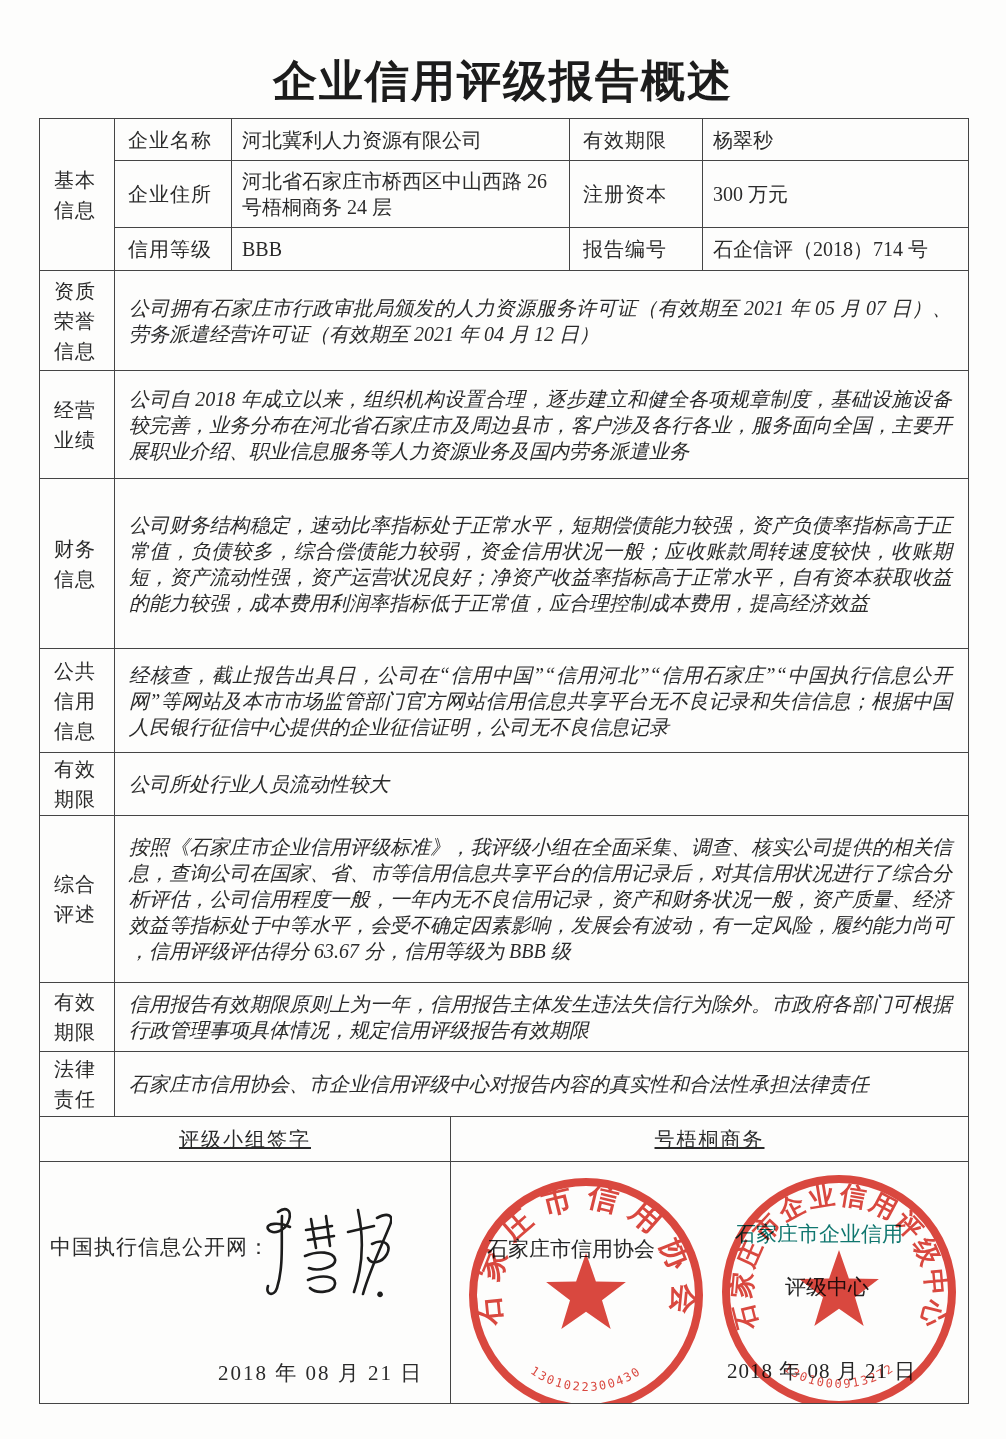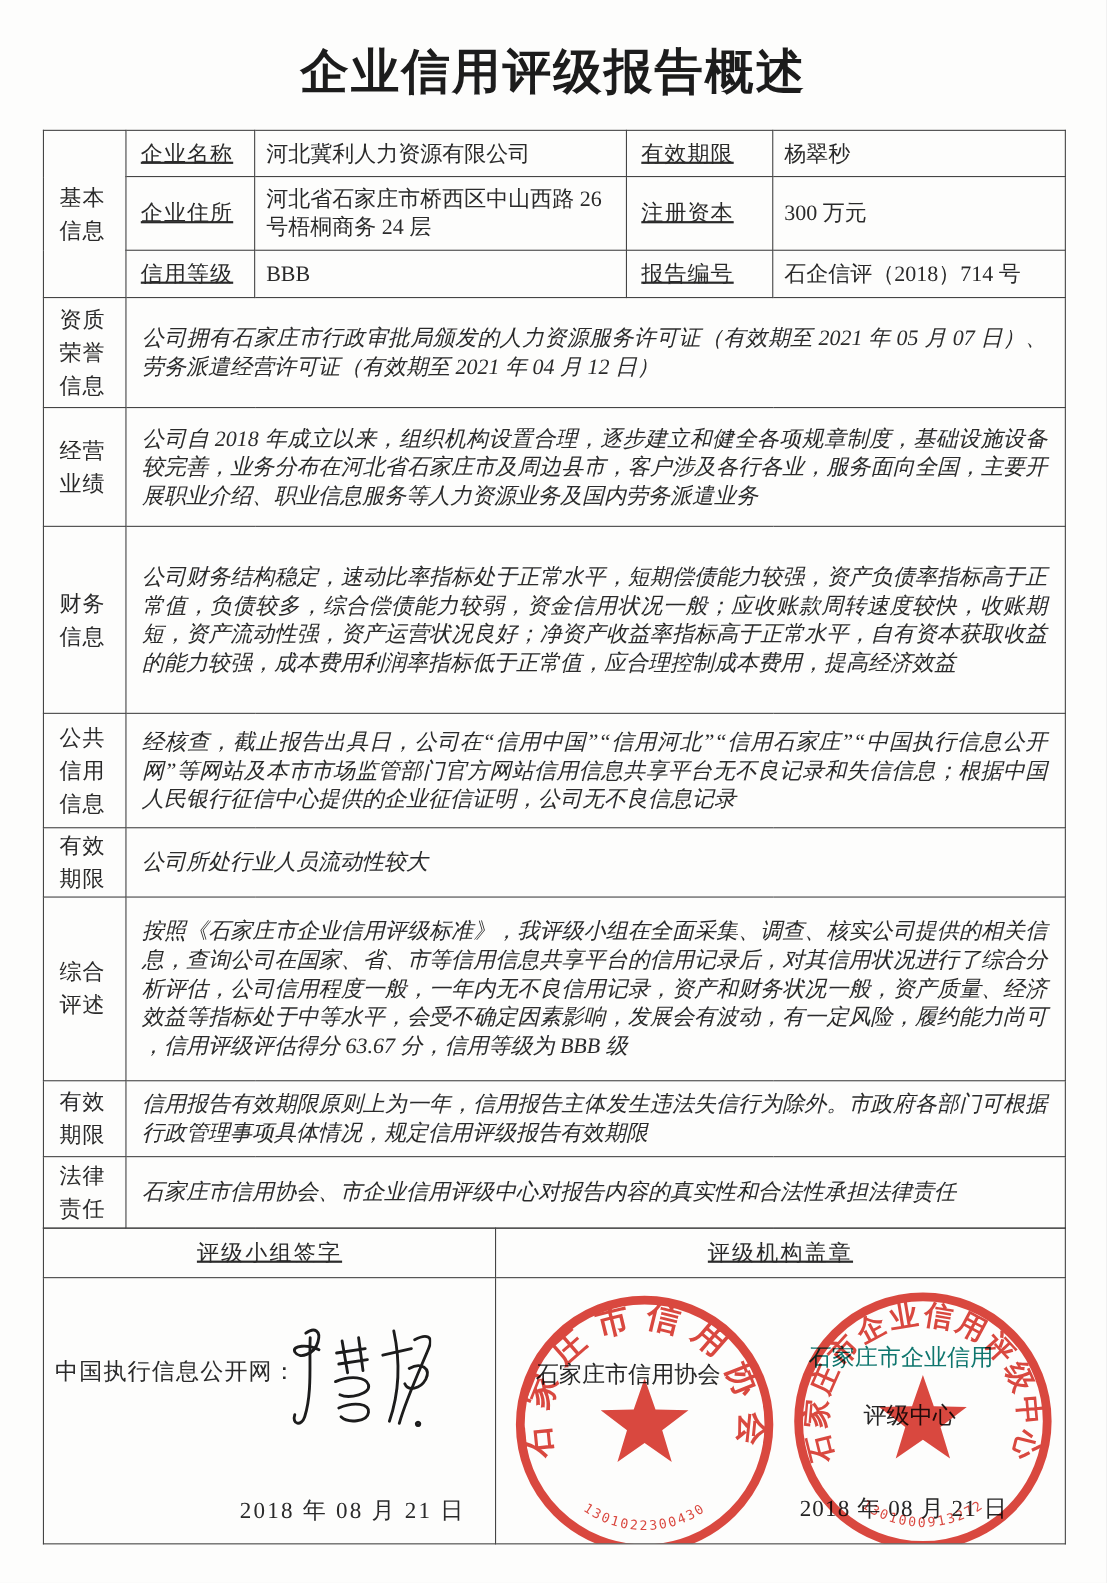--- a/index.html
+++ b/index.html
@@ -7,21 +7,21 @@
     position:relative;
     width:1006px;height:1439px;
     background:#fdfdfc;
     margin:0 auto;
     font-family:"Liberation Serif","DejaVu Serif",serif;
     color:#2a2a2a;
     overflow:hidden;
   }
   .title{
     margin:0;
-    padding-top:36px;
+    padding-top:52px;
     text-align:center;
     font-size:44px;
     font-weight:700;
     letter-spacing:2px;
     color:#1c1c1c;
   }
   table{border-collapse:collapse;table-layout:fixed;}
   .main{
     position:absolute;left:39px;top:118px;
     width:929px;
@@ -39,21 +39,21 @@
     overflow:hidden;
   }
   
   td.sec{text-align:left;padding:0;}
   td.sec .vlabel{
     width:46px;margin:0 auto;
     line-height:30px;
     letter-spacing:1px;
     word-break:break-all;
   }
-  td.lbl{padding:2px 4px 2px 13px;letter-spacing:1px;text-decoration:underline;}
+  td.lbl{padding:2px 4px 2px 13px;letter-spacing:1px;}
   td.val{padding:2px 8px 2px 10px;}
   td.txt{
     padding:4px 16px 4px 14px;
     text-align:justify;
     font-style:italic;
   }
   td.fh{text-align:center;letter-spacing:2px;}
   td.fc{padding:0;position:relative;}
 
   
@@ -169,21 +169,21 @@
   </table>
 
   <table class="foot">
     <colgroup>
         <col style="width:411px">
         <col style="width:518px">
       </colgroup>
     <tbody>
       <tr style="height:45px">
         <td class="fh">评级小组签字</td>
-        <td class="fh">评级机构盖章</td>
+        <td class="fh">号梧桐商务</td>
       </tr>
       <tr style="height:242px">
 
         <td class="fc">
           <span class="sign-label">中国执行信息公开网：</span>
           <svg class="signature-svg" width="150" height="105" viewBox="0 0 150 105">
             <path class="sigstroke" d="M36,8 C44,2 50,6 47,16 C44,27 30,32 26,25 C23,19 38,18 48,23"></path>
             <path class="sigstroke" d="M40,12 C39,34 42,62 35,84 C32,93 23,91 26,82"></path>
             <path class="sigstroke" d="M64,26 L90,22 M66,36 L92,32 M69,15 L74,44 M84,12 L88,42"></path>
             <path class="sigstroke" d="M63,52 C77,46 91,48 93,55 C95,63 76,68 67,64 M66,76 C80,70 94,72 93,80 C92,89 74,90 68,84"></path>

